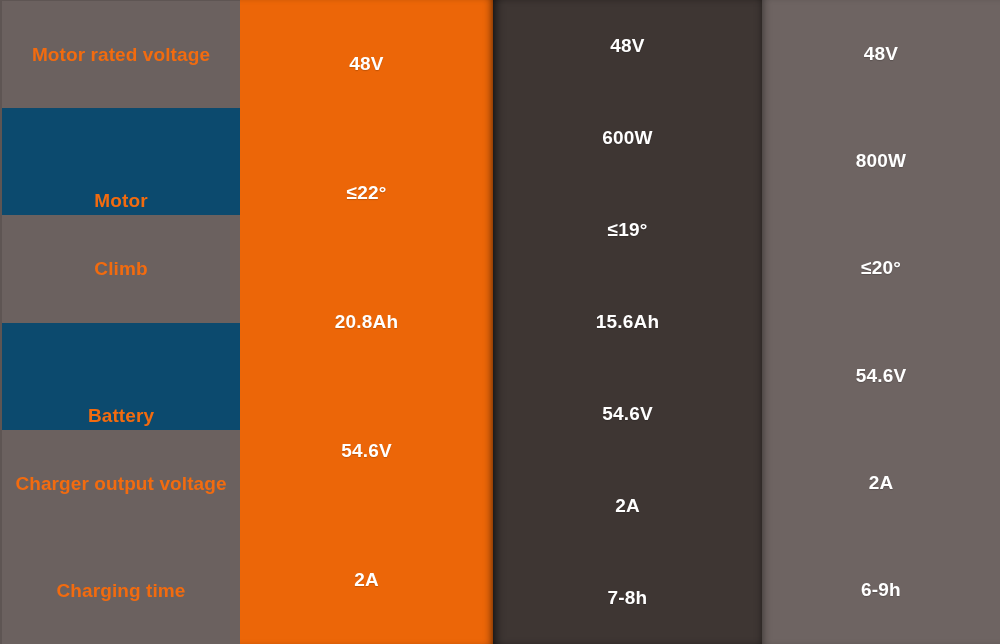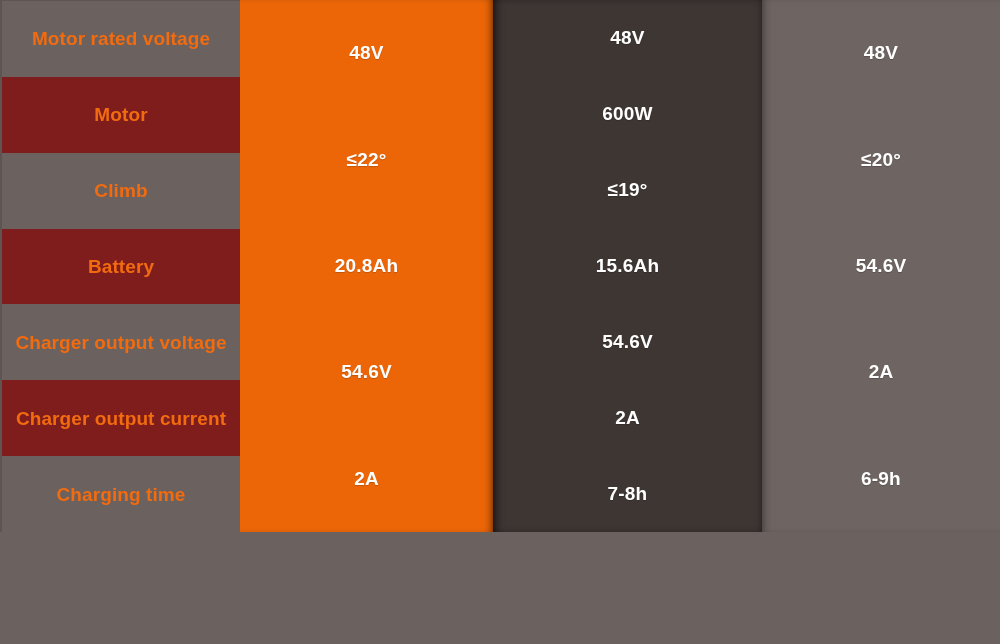--- a/index.html
+++ b/index.html
@@ -11,21 +11,21 @@
   body {
     width: 1000px;
     height: 644px;
     overflow: hidden;
     font-family: "Liberation Sans", sans-serif;
   }
 
   #spec-table {
     position: relative;
     width: 1000px;
-    height: 532px;
+    height: 644px;
     display: flex;
     flex-direction: row;
     align-items: stretch;
   }
 
   
   .col {
     display: flex;
     flex-direction: column;
     align-items: stretch;
@@ -74,21 +74,21 @@
 
   
   .cell-label {
     color: #F26B0F;
     font-size: 19px;
     font-weight: bold;
     line-height: 1.32;
     letter-spacing: 0.1px;
   }
   .cell-label.stripe-light { background: #6B615F; }
-  .cell-label.stripe-dark  { background: #7f1d1d; }
+  .cell-label.stripe-dark  { background: #0c4a6e; align-items: flex-end; }
 
   
   .cell-value {
     color: #FFFFFF;
     font-size: 19px;
     font-weight: bold;
     letter-spacing: 0.2px;
     text-shadow: 0 1px 1px rgba(0,0,0,0.18);
   }
 
@@ -107,23 +107,20 @@
       <span>Motor</span>
     </div>
     <div class="cell cell-label stripe-light">
       <span>Climb</span>
     </div>
     <div class="cell cell-label stripe-dark">
       <span>Battery</span>
     </div>
     <div class="cell cell-label stripe-light">
       <span>Charger output voltage</span>
-    </div>
-    <div class="cell cell-label stripe-dark">
-      <span>Charger output current</span>
     </div>
     <div class="cell cell-label stripe-light">
       <span>Charging time</span>
     </div>
   </div>
 
   <div class="col col-a">
     <div class="cell cell-value">
       <span class="val-text">48V</span>
     </div>
@@ -163,20 +160,23 @@
     <div class="cell cell-value">
       <span class="val-text">7-8h</span>
     </div>
   </div>
 
   <div class="col col-c">
     <div class="cell cell-value">
       <span class="val-text">48V</span>
     </div>
     <div class="cell cell-value">
+      <span class="val-text">800W</span>
+    </div>
+    <div class="cell cell-value">
       <span class="val-text">≤20°</span>
     </div>
     <div class="cell cell-value">
       <span class="val-text">54.6V</span>
     </div>
     <div class="cell cell-value">
       <span class="val-text">2A</span>
     </div>
     <div class="cell cell-value">
       <span class="val-text">6-9h</span>

